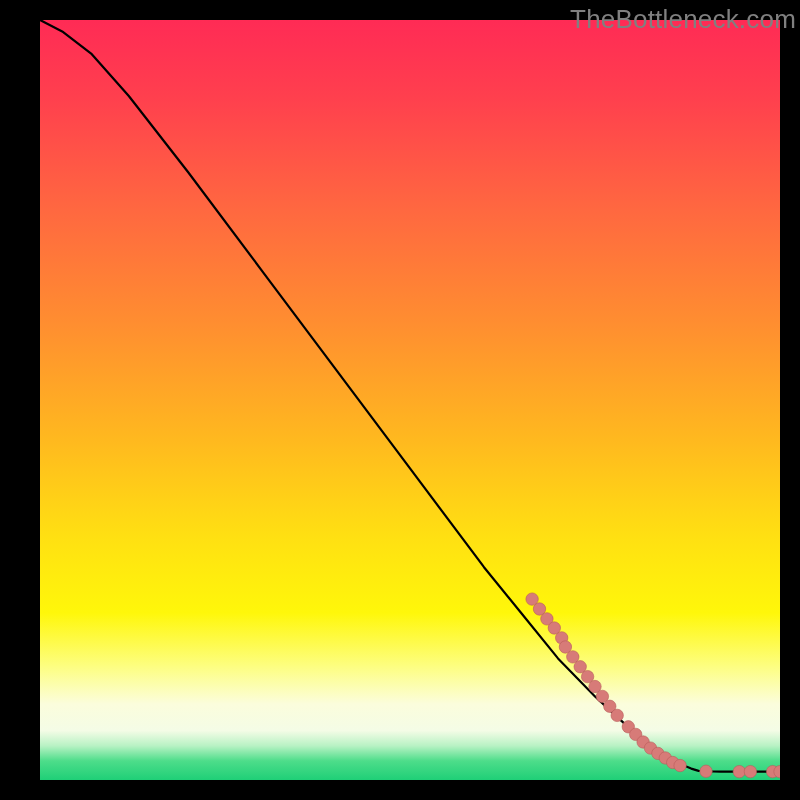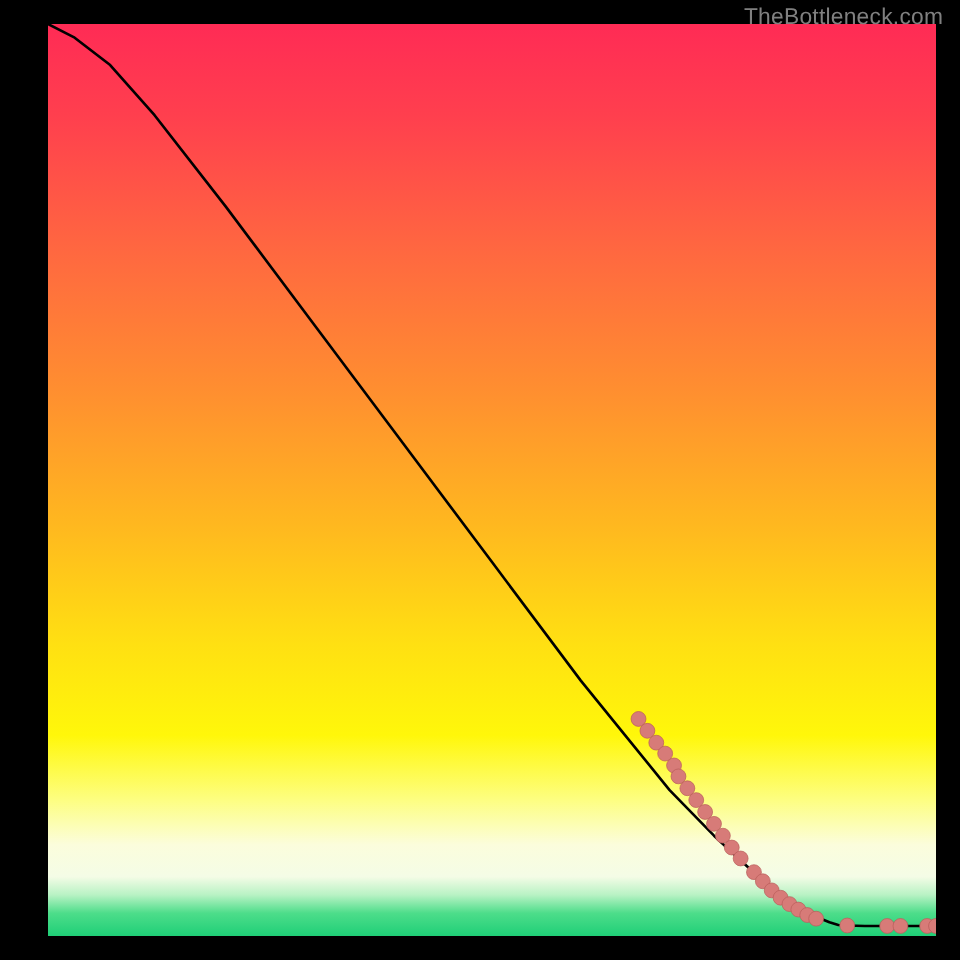--- a/index.html
+++ b/index.html
@@ -20,23 +20,23 @@
   .plot-area {
     position: absolute;
     left: 40px;
     top: 20px;
     width: 740px;
     height: 760px;
   }
   .watermark {
     position: absolute;
     top: 4px;
-    right: 14px;
+    right: 4px;
     color: #808080;
-    font-size: 19px;
+    font-size: 26px;
     font-weight: 500;
     letter-spacing: 0.2px;
     z-index: 5;
     margin-left: 10px;
   }
   svg {
     display: block;
   }
 </style>
 </head>

